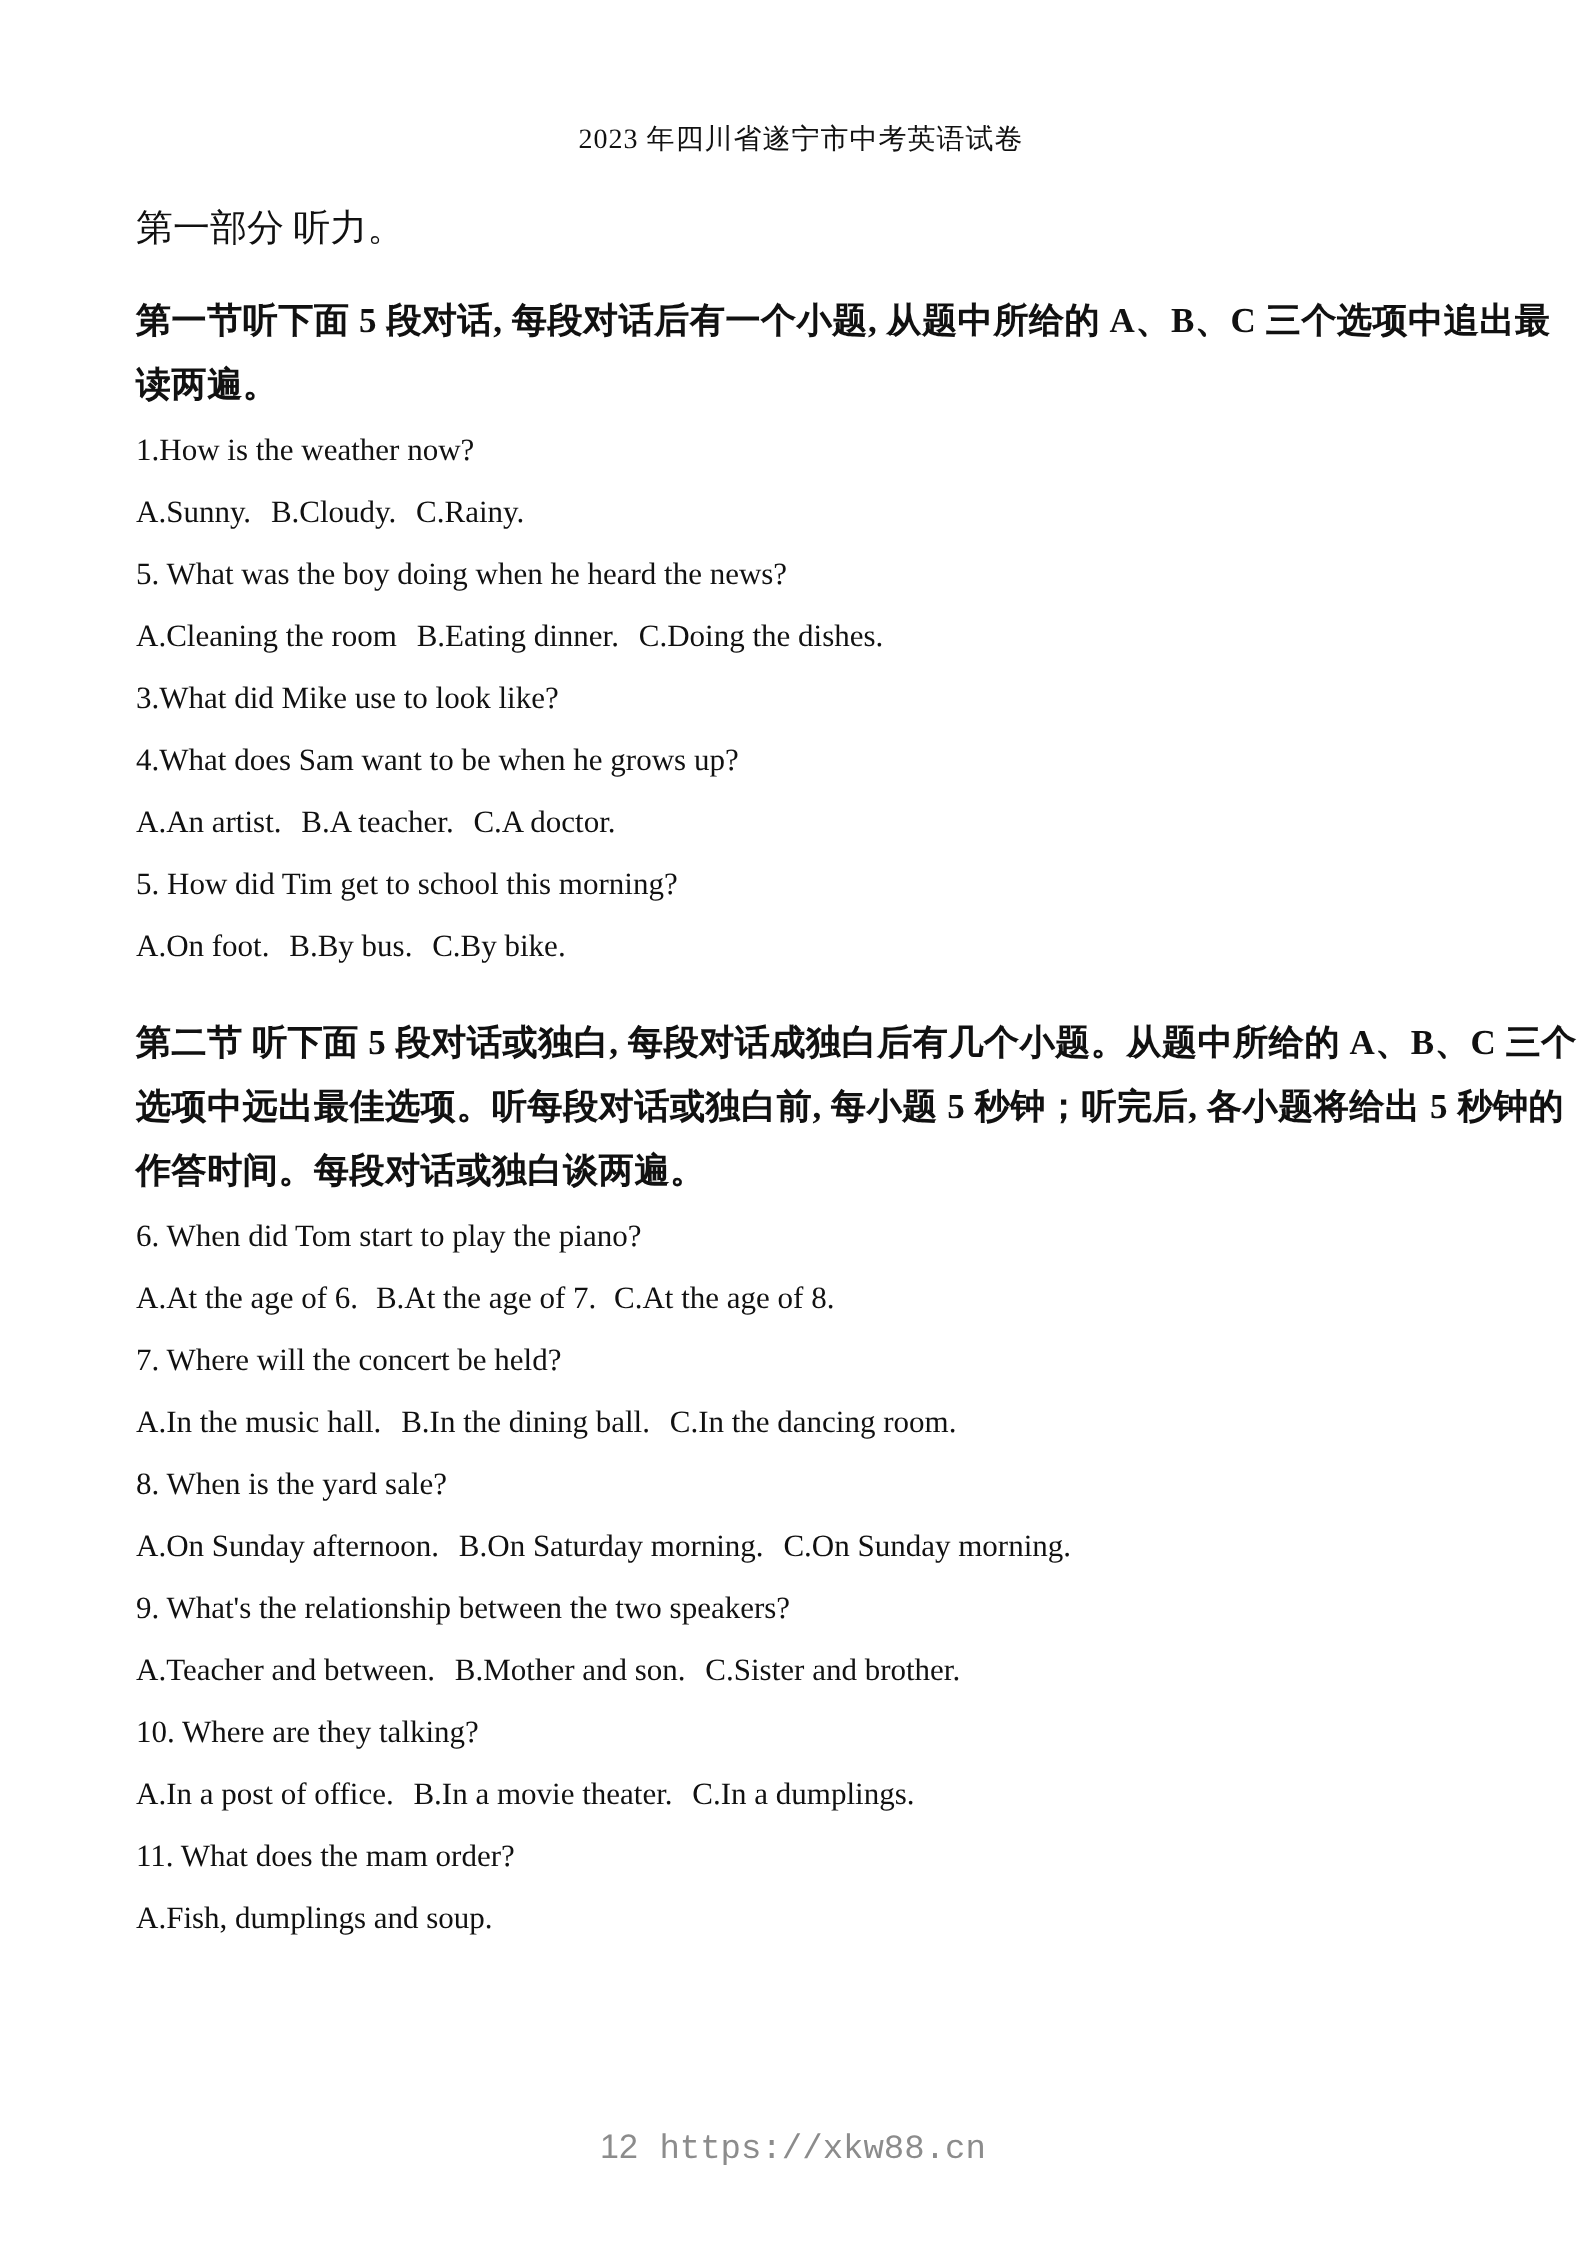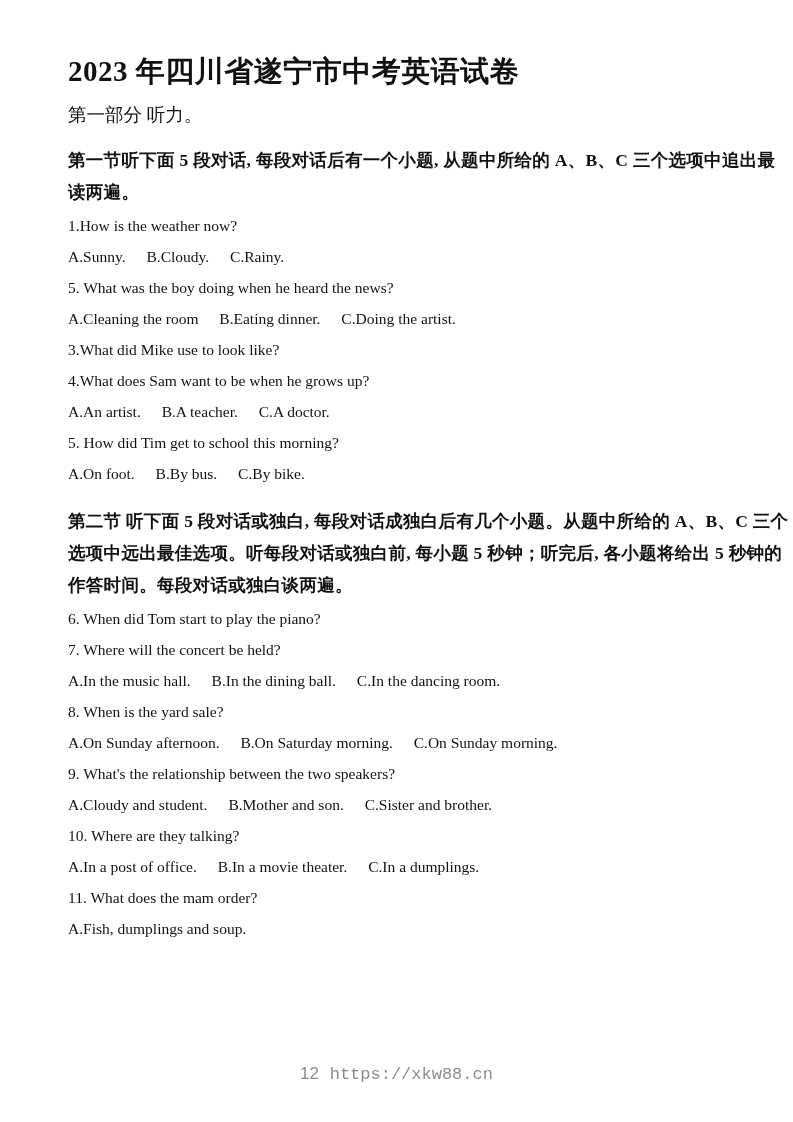--- a/index.html
+++ b/index.html
@@ -9,22 +9,23 @@
     height: 1122px;
     margin: 0 auto;
     background: #ffffff;
     box-sizing: border-box;
     padding: 56px 60px 0 68px;
     overflow: hidden;
     font-family: "Liberation Serif", "DejaVu Serif", serif;
     color: #111111;
   }
   .title {
-    font-size: 29px;
-    font-weight: bold;
+    font-size: 14px;
+    font-weight: normal;
+    text-align: center;
     line-height: 30px;
     margin: 0;
     letter-spacing: 0.5px;
   }
   .cn-heading {
     margin-top: 16px;
     font-size: 18.5px;
     font-weight: normal;
     line-height: 26px;
   }
@@ -35,21 +36,21 @@
     line-height: 32px;
     white-space: nowrap;
     letter-spacing: 0.3px;
   }
   .q-block { margin-top: 2px; }
   .eline {
     font-size: 15.5px;
     line-height: 31px;
     white-space: nowrap;
   }
-  .opts span + span { margin-left: 17px; }
+  .opts span + span { margin-left: 6px; }
   .opts.tight span + span { margin-left: 5px; }
   .footer {
     position: absolute;
     left: 0;
     right: 0;
     top: 1062px;
     text-align: center;
     font-family: "Liberation Sans", "DejaVu Sans", sans-serif;
     font-size: 17px;
     line-height: 24px;
@@ -80,21 +81,21 @@
         <span>B.Cloudy.</span>
         <span>C.Rainy.</span>
       </div>
     </div>
 
     <div>
       <div class="eline">5. What was the boy doing when he heard the news?</div>
       <div class="eline opts">
         <span>A.Cleaning the room</span>
         <span>B.Eating dinner.</span>
-        <span>C.Doing the artist.</span>
+        <span>C.Doing the dishes.</span>
       </div>
     </div>
 
     <div>
       <div class="eline">3.What did Mike use to look like?</div>
     </div>
 
     <div>
       <div class="eline">4.What does Sam want to be when he grows up?</div>
       <div class="eline opts">
@@ -118,20 +119,25 @@
   <div class="cn-para">
     <div class="cn-line">第二节 听下面 5 段对话或独白, 每段对话成独白后有几个小题。从题中所给的 A、B、C 三个</div>
     <div class="cn-line">选项中远出最佳选项。听每段对话或独白前, 每小题 5 秒钟；听完后, 各小题将给出 5 秒钟的</div>
     <div class="cn-line">作答时间。每段对话或独白谈两遍。</div>
   </div>
 
   <div class="q-block">
 
     <div>
       <div class="eline">6. When did Tom start to play the piano?</div>
+      <div class="eline opts tight">
+        <span>A.At the age of 6.</span>
+        <span>B.At the age of 7.</span>
+        <span>C.At the age of 8.</span>
+      </div>
     </div>
 
     <div>
       <div class="eline">7. Where will the concert be held?</div>
       <div class="eline opts">
         <span>A.In the music hall.</span>
         <span>B.In the dining ball.</span>
         <span>C.In the dancing room.</span>
       </div>
     </div>
@@ -141,21 +147,21 @@
       <div class="eline opts">
         <span>A.On Sunday afternoon.</span>
         <span>B.On Saturday morning.</span>
         <span>C.On Sunday morning.</span>
       </div>
     </div>
 
     <div>
       <div class="eline">9. What's the relationship between the two speakers?</div>
       <div class="eline opts">
-        <span>A.Cloudy and student.</span>
+        <span>A.Teacher and between.</span>
         <span>B.Mother and son.</span>
         <span>C.Sister and brother.</span>
       </div>
     </div>
 
     <div>
       <div class="eline">10. Where are they talking?</div>
       <div class="eline opts">
         <span>A.In a post of office.</span>
         <span>B.In a movie theater.</span>

